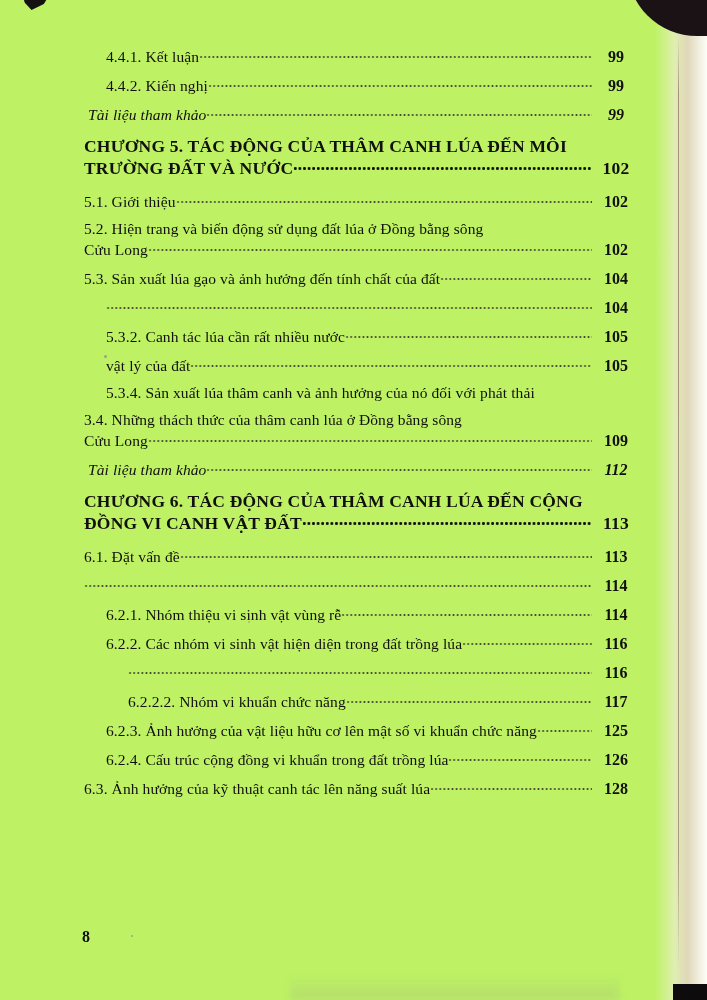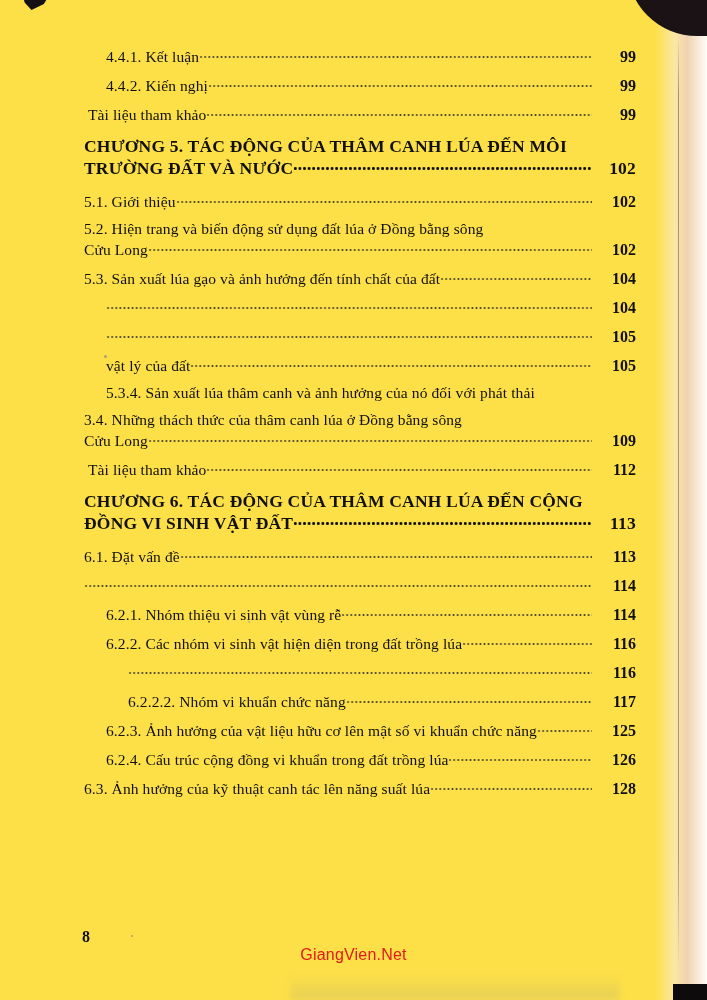--- a/index.html
+++ b/index.html
@@ -10,21 +10,21 @@
   }
   body {
     font-family: "Liberation Serif", "DejaVu Serif", serif;
   }
 
   .page {
     position: relative;
     width: 707px;
     height: 1000px;
     overflow: hidden;
-    background: #fde047;
+    background: #bef264;
     box-sizing: border-box;
   }
 
   
   .scan-edge-right {
     position: absolute;
     top: 0;
     right: 0;
     width: 52px;
     height: 1000px;
@@ -145,21 +145,21 @@
     height: 2px;
     background-image: radial-gradient(circle, #2c2a29 0.8px, rgba(0,0,0,0) 1.1px);
     background-size: 4.1px 2px;
     background-repeat: repeat-x;
     opacity: .85;
   }
 
   .pagenum {
     flex: 0 0 auto;
     width: 40px;
-    text-align: right;
+    text-align: center;
     font-size: 16px;
     font-weight: 700;
     padding-left: 3px;
     white-space: nowrap;
   }
 
   
   .wrap-first .label { white-space: normal; font-family: Liberation Serif, serif; }
   .wrap-first { margin-bottom: 1px; }
 
@@ -174,21 +174,21 @@
     background-image: radial-gradient(circle, #100f0e 1.25px, rgba(0,0,0,0) 1.6px);
     background-size: 4.6px 3px;
     bottom: 4px;
     height: 3px;
     opacity: 1;
   }
   .chapter-block { margin-top: 12px; margin-bottom: 12px; }     
   .lvl-1 { padding-left: 0px; }     
   .lvl-x { padding-left: 22px; }    
   .lvl-y { padding-left: 44px; }    
-  .lvl-ref { padding-left: 4px; }
+  .lvl-ref { padding-left: 4px; font-style: italic; }
 
   .chapter-block .toc-row { padding-left: 0; }
 
   
   .folio {
     position: absolute;
     left: 82px;
     top: 928px;
     font-size: 16px;
     font-weight: 700;
@@ -288,20 +288,21 @@
 
     <div class="entry lvl-x">
       <div class="toc-row">
         <span class="leader"></span>
         <span class="pagenum">104</span>
       </div>
     </div>
 
     <div class="entry lvl-x">
       <div class="toc-row">
+        <span class="label">5.3.2. Canh tác lúa cần rất nhiều nước</span>
         <span class="leader"></span>
         <span class="pagenum">105</span>
       </div>
     </div>
 
     <div class="entry lvl-x">
       <div class="toc-row">
         <span class="label">vật lý của đất</span>
         <span class="leader"></span>
         <span class="pagenum">105</span>
@@ -331,21 +332,21 @@
         <span class="leader"></span>
         <span class="pagenum">112</span>
       </div>
     </div>
 
     <div class="entry chapter chapter-block">
       <div class="toc-row wrap-first">
         <span class="label">CHƯƠNG 6. TÁC ĐỘNG CỦA THÂM CANH LÚA ĐẾN CỘNG</span>
       </div>
       <div class="toc-row">
-        <span class="label">ĐỒNG VI SINH VẬT ĐẤT</span>
+        <span class="label">ĐỒNG VI CANH VẬT ĐẤT</span>
         <span class="leader"></span>
         <span class="pagenum">113</span>
       </div>
     </div>
 
     <div class="entry lvl-1">
       <div class="toc-row">
         <span class="label">6.1. Đặt vấn đề</span>
         <span class="leader"></span>
         <span class="pagenum">113</span>
@@ -410,15 +411,14 @@
       <div class="toc-row">
         <span class="label">6.3. Ảnh hưởng của kỹ thuật canh tác lên năng suất lúa</span>
         <span class="leader"></span>
         <span class="pagenum">128</span>
       </div>
     </div>
 
   </div>
 
   <div class="folio">8</div>
-  <div class="watermark">GiangVien.Net</div>
 
 </div>
 
 </body></html>

